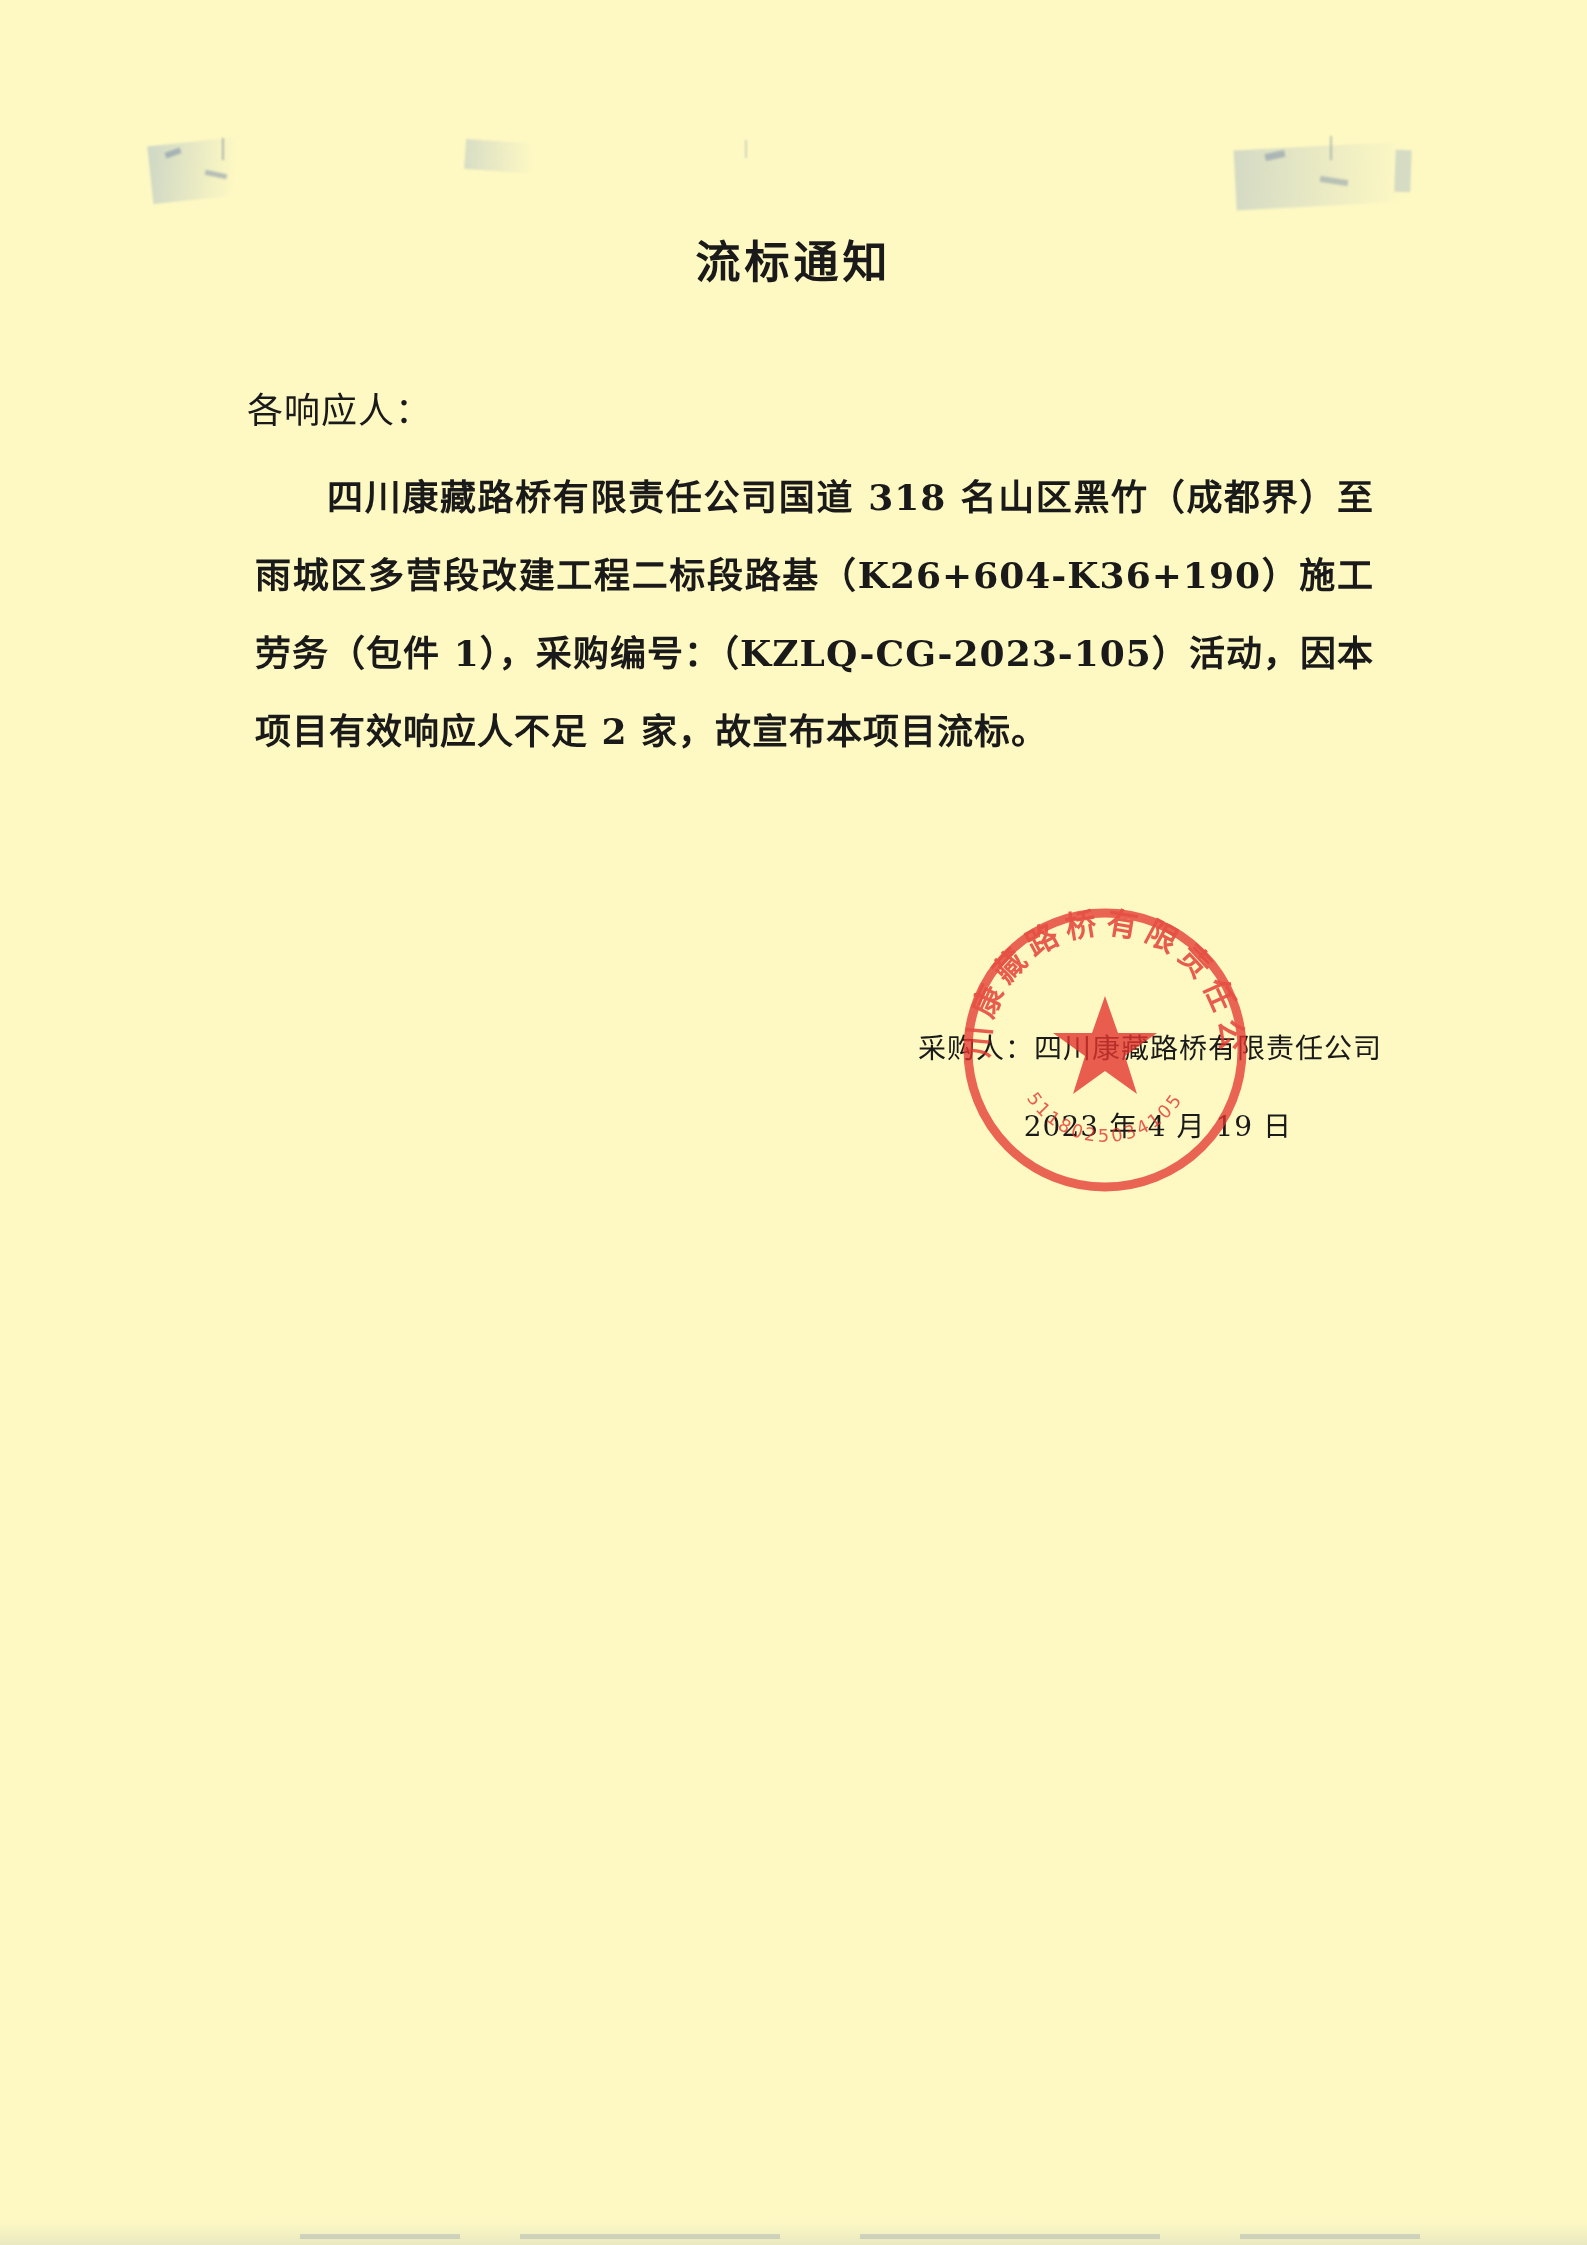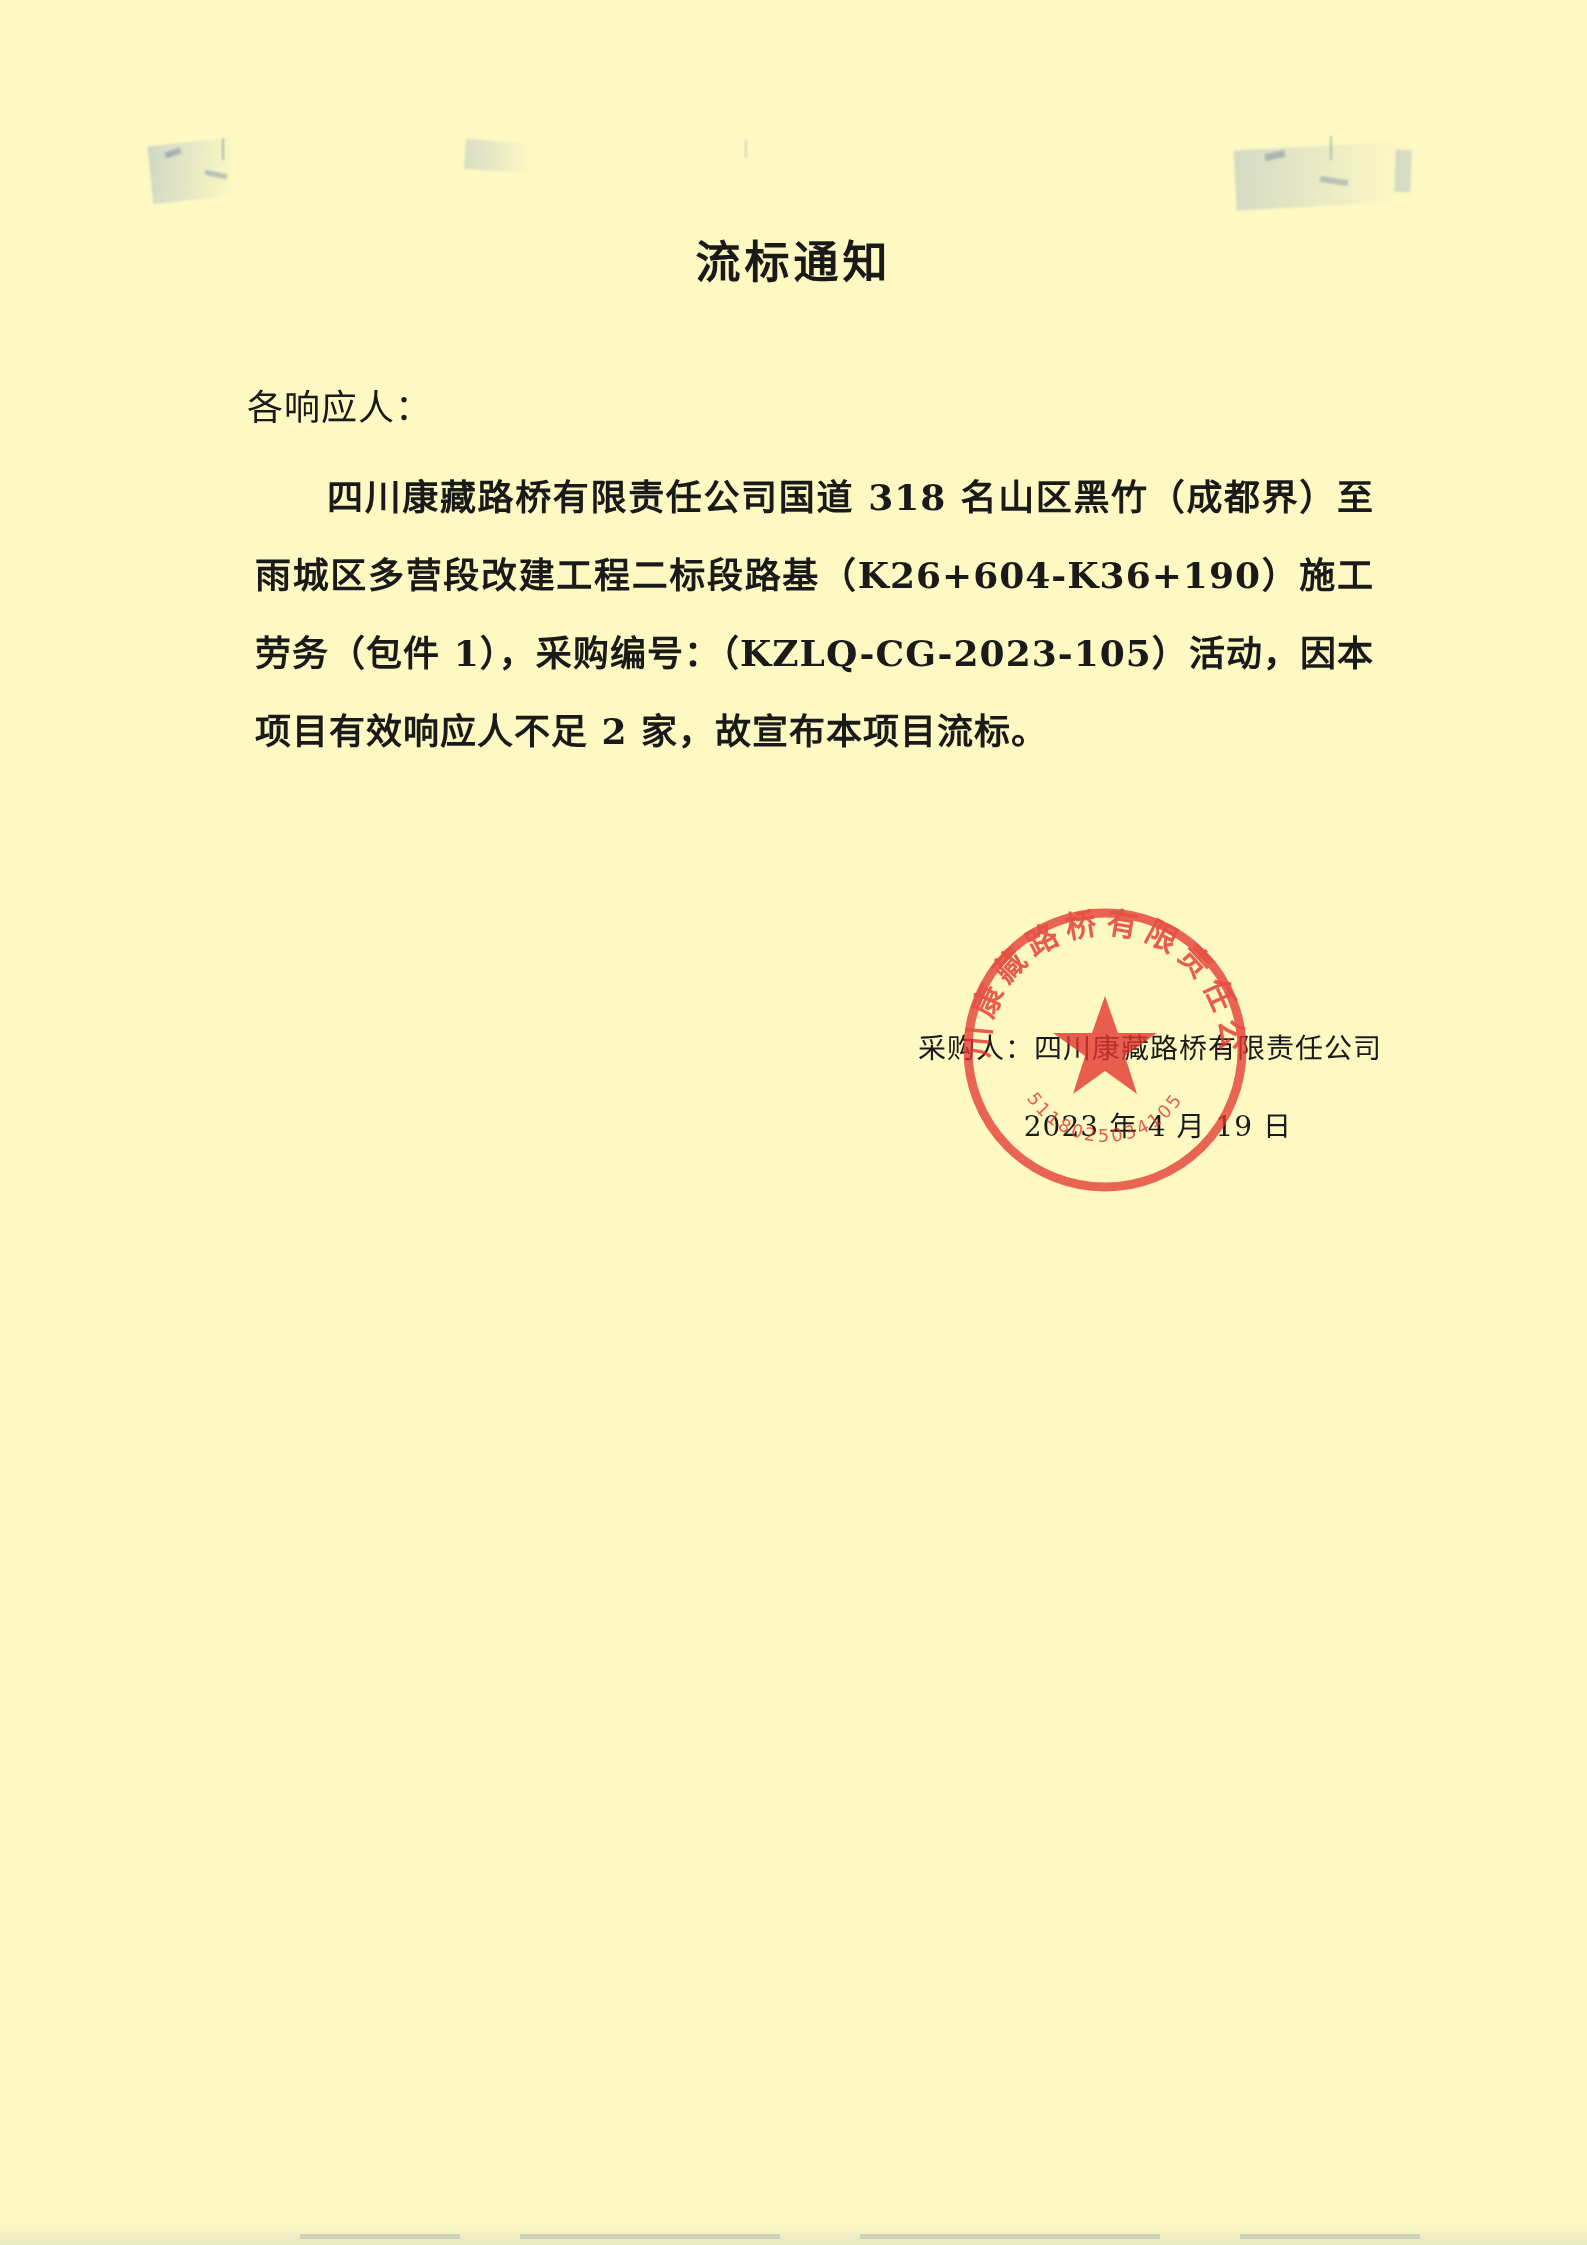--- a/index.html
+++ b/index.html
@@ -79,21 +79,21 @@
   
   .body-block {
     position: absolute;
     left: 247px;
     top: 372px;
     width: 1135px;
     font-size: 36px;
     line-height: 78px;
     letter-spacing: 1px;
   }
-  .salutation { margin: 0 0 6px 0; font-family: Liberation Mono, monospace; }
+  .salutation { margin: 0 0 6px 0; }
   .para {
     margin: 8px;
     text-indent: 72px;
     text-align: justify;
     text-justify: inter-character;
     font-weight: bold;
   }
 
   
   .sign-block {

